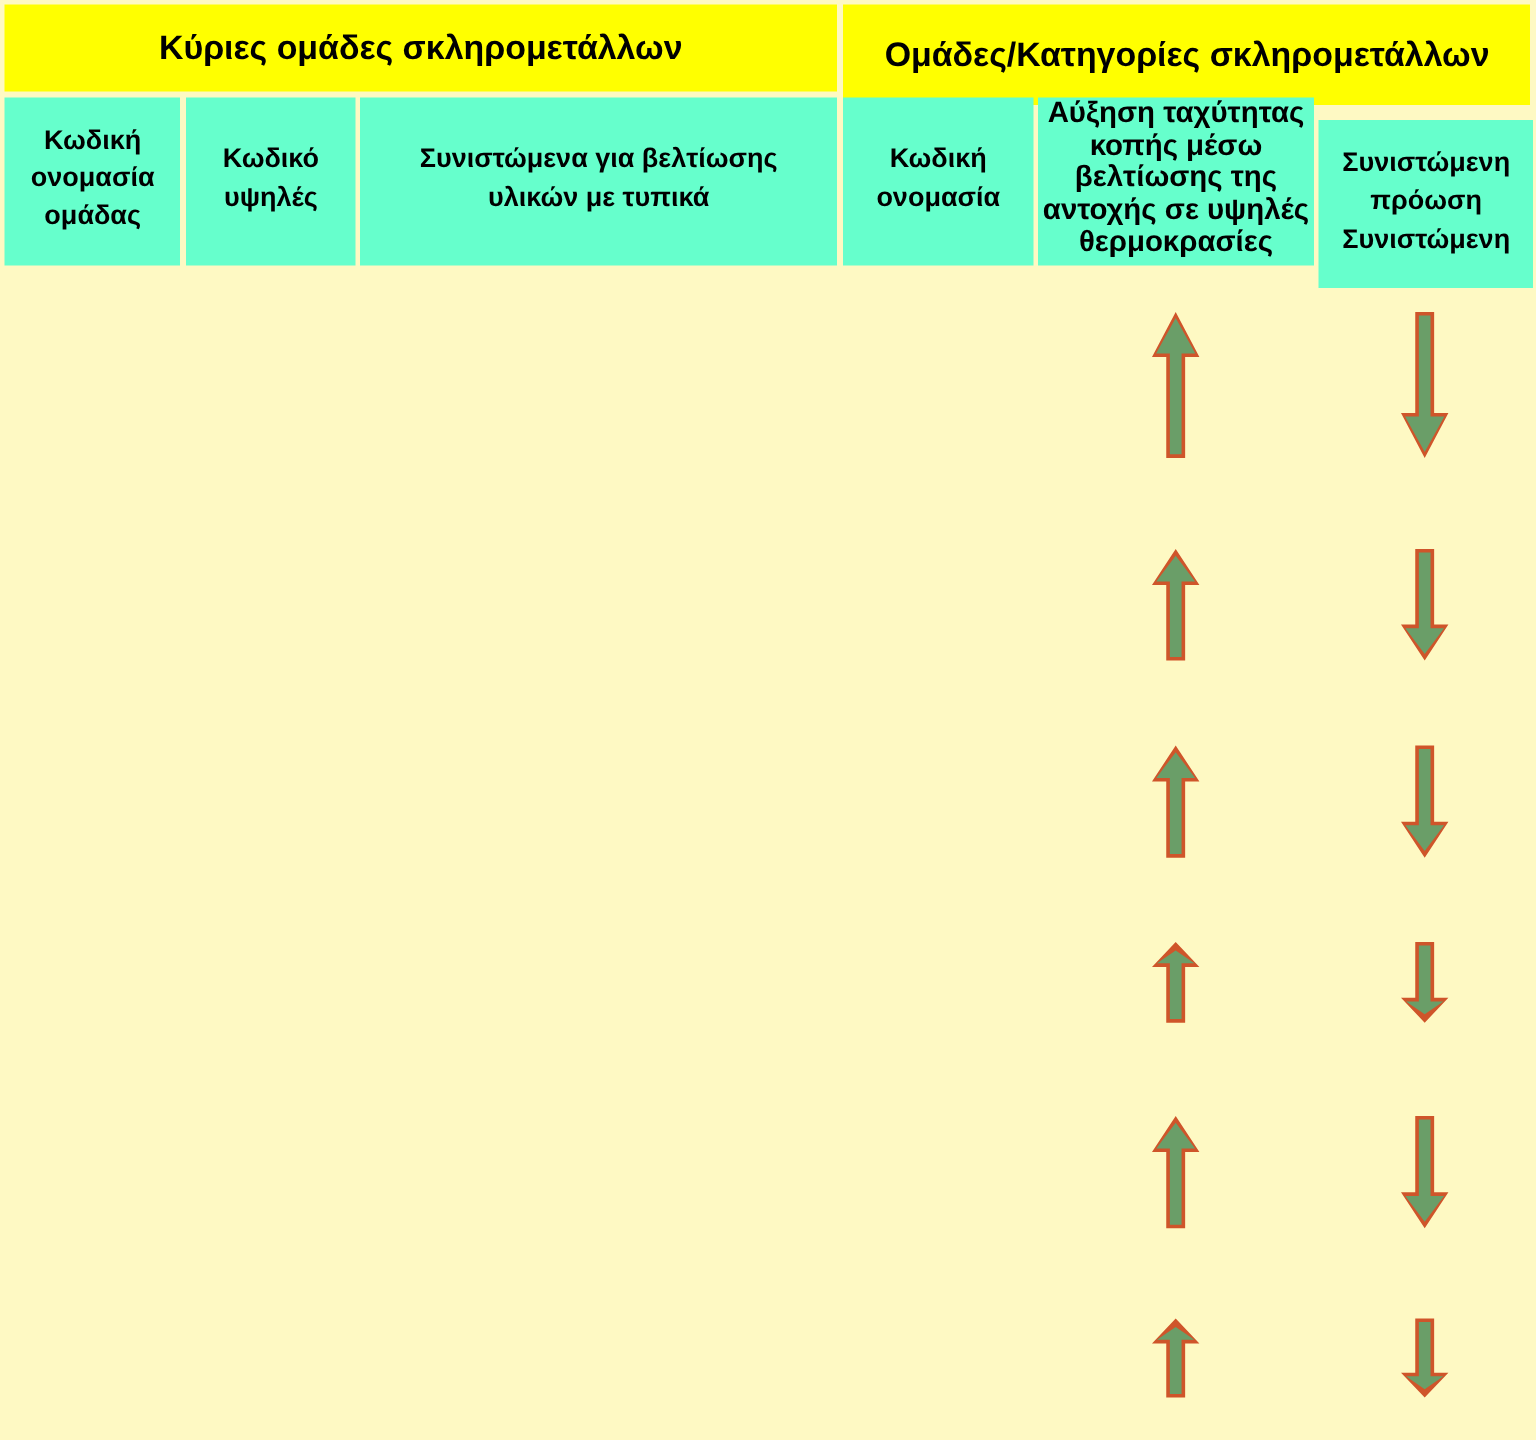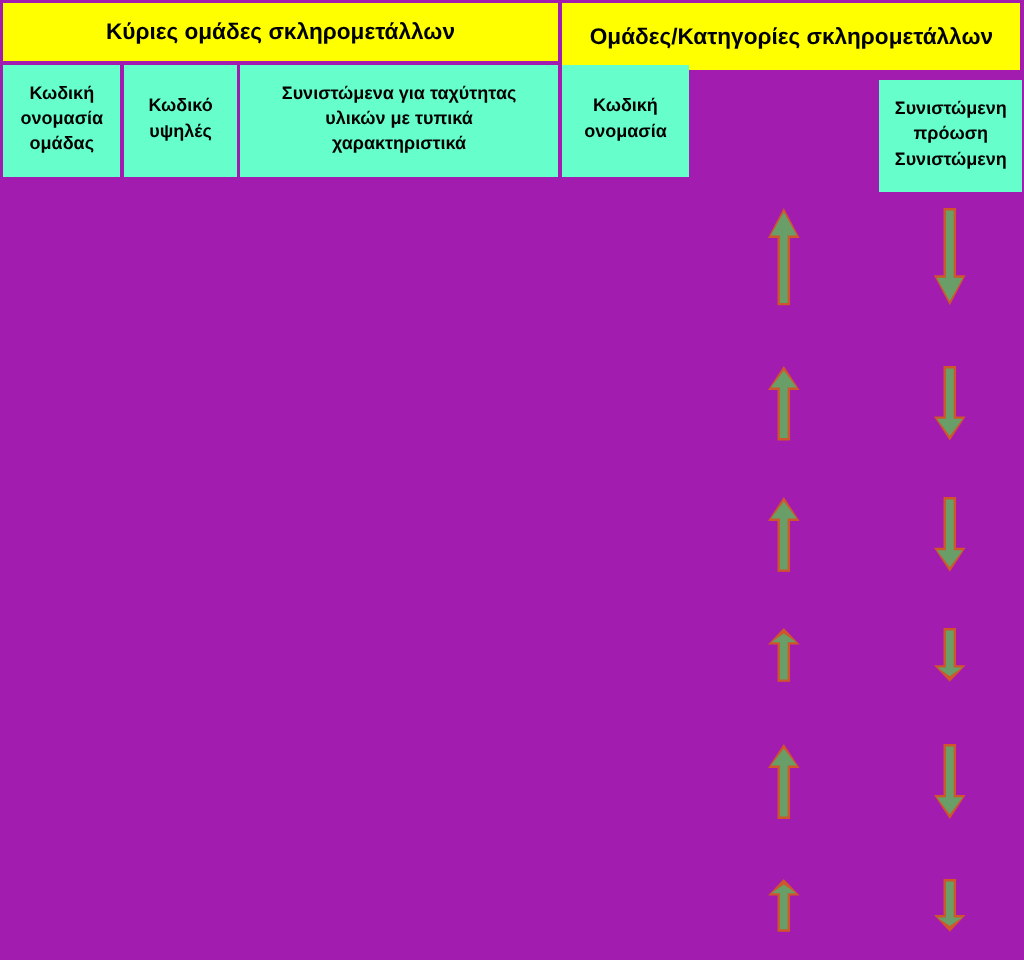--- a/index.html
+++ b/index.html
@@ -1,19 +1,19 @@
 <!DOCTYPE html>
 <html><head>
 <meta charset="utf-8">
 <title>Κύριες ομάδες σκληρομετάλλων</title>
 <style>
   html,body{margin:0;padding:0;background:#000000;width:1024px;height:960px;overflow:hidden;}
   body{font-family:"Liberation Sans",sans-serif;-webkit-font-smoothing:antialiased;
        text-rendering:geometricPrecision;}
-  .sheet{position:relative;width:1024px;height:960px;background:#a21caf;overflow:hidden;}
+  .sheet{position:relative;width:1024px;height:960px;background:#fef9c3;overflow:hidden;}
 
   .cell{position:absolute;box-sizing:border-box;display:flex;align-items:center;justify-content:center;
         text-align:center;color:#000000;font-weight:bold;}
   .cell > .tx{display:block;width:100%;}
 
   .grp{background:#ffff00;font-size:22.6px;line-height:26px;white-space:nowrap;}
 
   .hd{background:#66ffcc;font-size:18px;line-height:25.3px;}
   .hd > .tx{position:relative;top:-2px;}
   .hd.small{font-size:19.6px;line-height:21.4px;}
@@ -33,24 +33,27 @@
     <span class="tx">Ομάδες/Κατηγορίες σκληρομετάλλων</span>
   </div>
 
   <div class="cell hd" style="left:3.4px;top:64.5px;width:116.8px;height:112px;">
     <span class="tx"><span>Κωδική</span><br><span>ονομασία</span><br><span>ομάδας</span></span>
   </div>
   <div class="cell hd" style="left:124.4px;top:64.5px;width:112.4px;height:112px;">
     <span class="tx"><span>Κωδικό</span><br><span>υψηλές</span></span>
   </div>
   <div class="cell hd" style="left:240.3px;top:64.5px;width:317.6px;height:112px;">
-    <span class="tx"><span>Συνιστώμενα για ταχύτητας</span><br><span>υλικών με τυπικά</span><br><span>χαρακτηριστικά</span></span>
+    <span class="tx"><span>Συνιστώμενα για βελτίωσης</span><br><span>υλικών με τυπικά</span><br></span>
   </div>
   <div class="cell hd" style="left:562.3px;top:64.5px;width:126.4px;height:112px;">
     <span class="tx"><span>Κωδική</span><br><span>ονομασία</span></span>
+  </div>
+  <div class="cell hd small" style="left:692.3px;top:64.5px;width:183.4px;height:112px;">
+    <span class="tx"><span>Αύξηση ταχύτητας</span><br><span>κοπής μέσω</span><br><span>βελτίωσης της</span><br><span>αντοχής σε υψηλές</span><br><span>θερμοκρασίες</span></span>
   </div>
   <div class="cell hd" style="left:879.3px;top:80px;width:143px;height:112px;">
     <span class="tx"><span>Συνιστώμενη</span><br><span>πρόωση</span><br><span>Συνιστώμενη</span></span>
   </div>
 
   <div id="arrowlayer">
       <div class="arw" style="left: 764.2px; top: 204.2px;"><svg width="39.6" height="105.30000000000001" viewBox="0 0 39.6 105.30000000000001" shape-rendering="geometricPrecision">
           <polygon points="19.80,4.00 35.60,34.00 26.10,34.00 26.10,101.30 13.50,101.30 13.50,34.00 4.00,34.00" fill="#cf552a"></polygon>
           <polygon points="19.80,7.98 32.89,31.60 23.70,31.60 23.70,98.90 15.90,98.90 15.90,31.60 6.71,31.60" fill="#6a9e68"></polygon>
         </svg></div>

